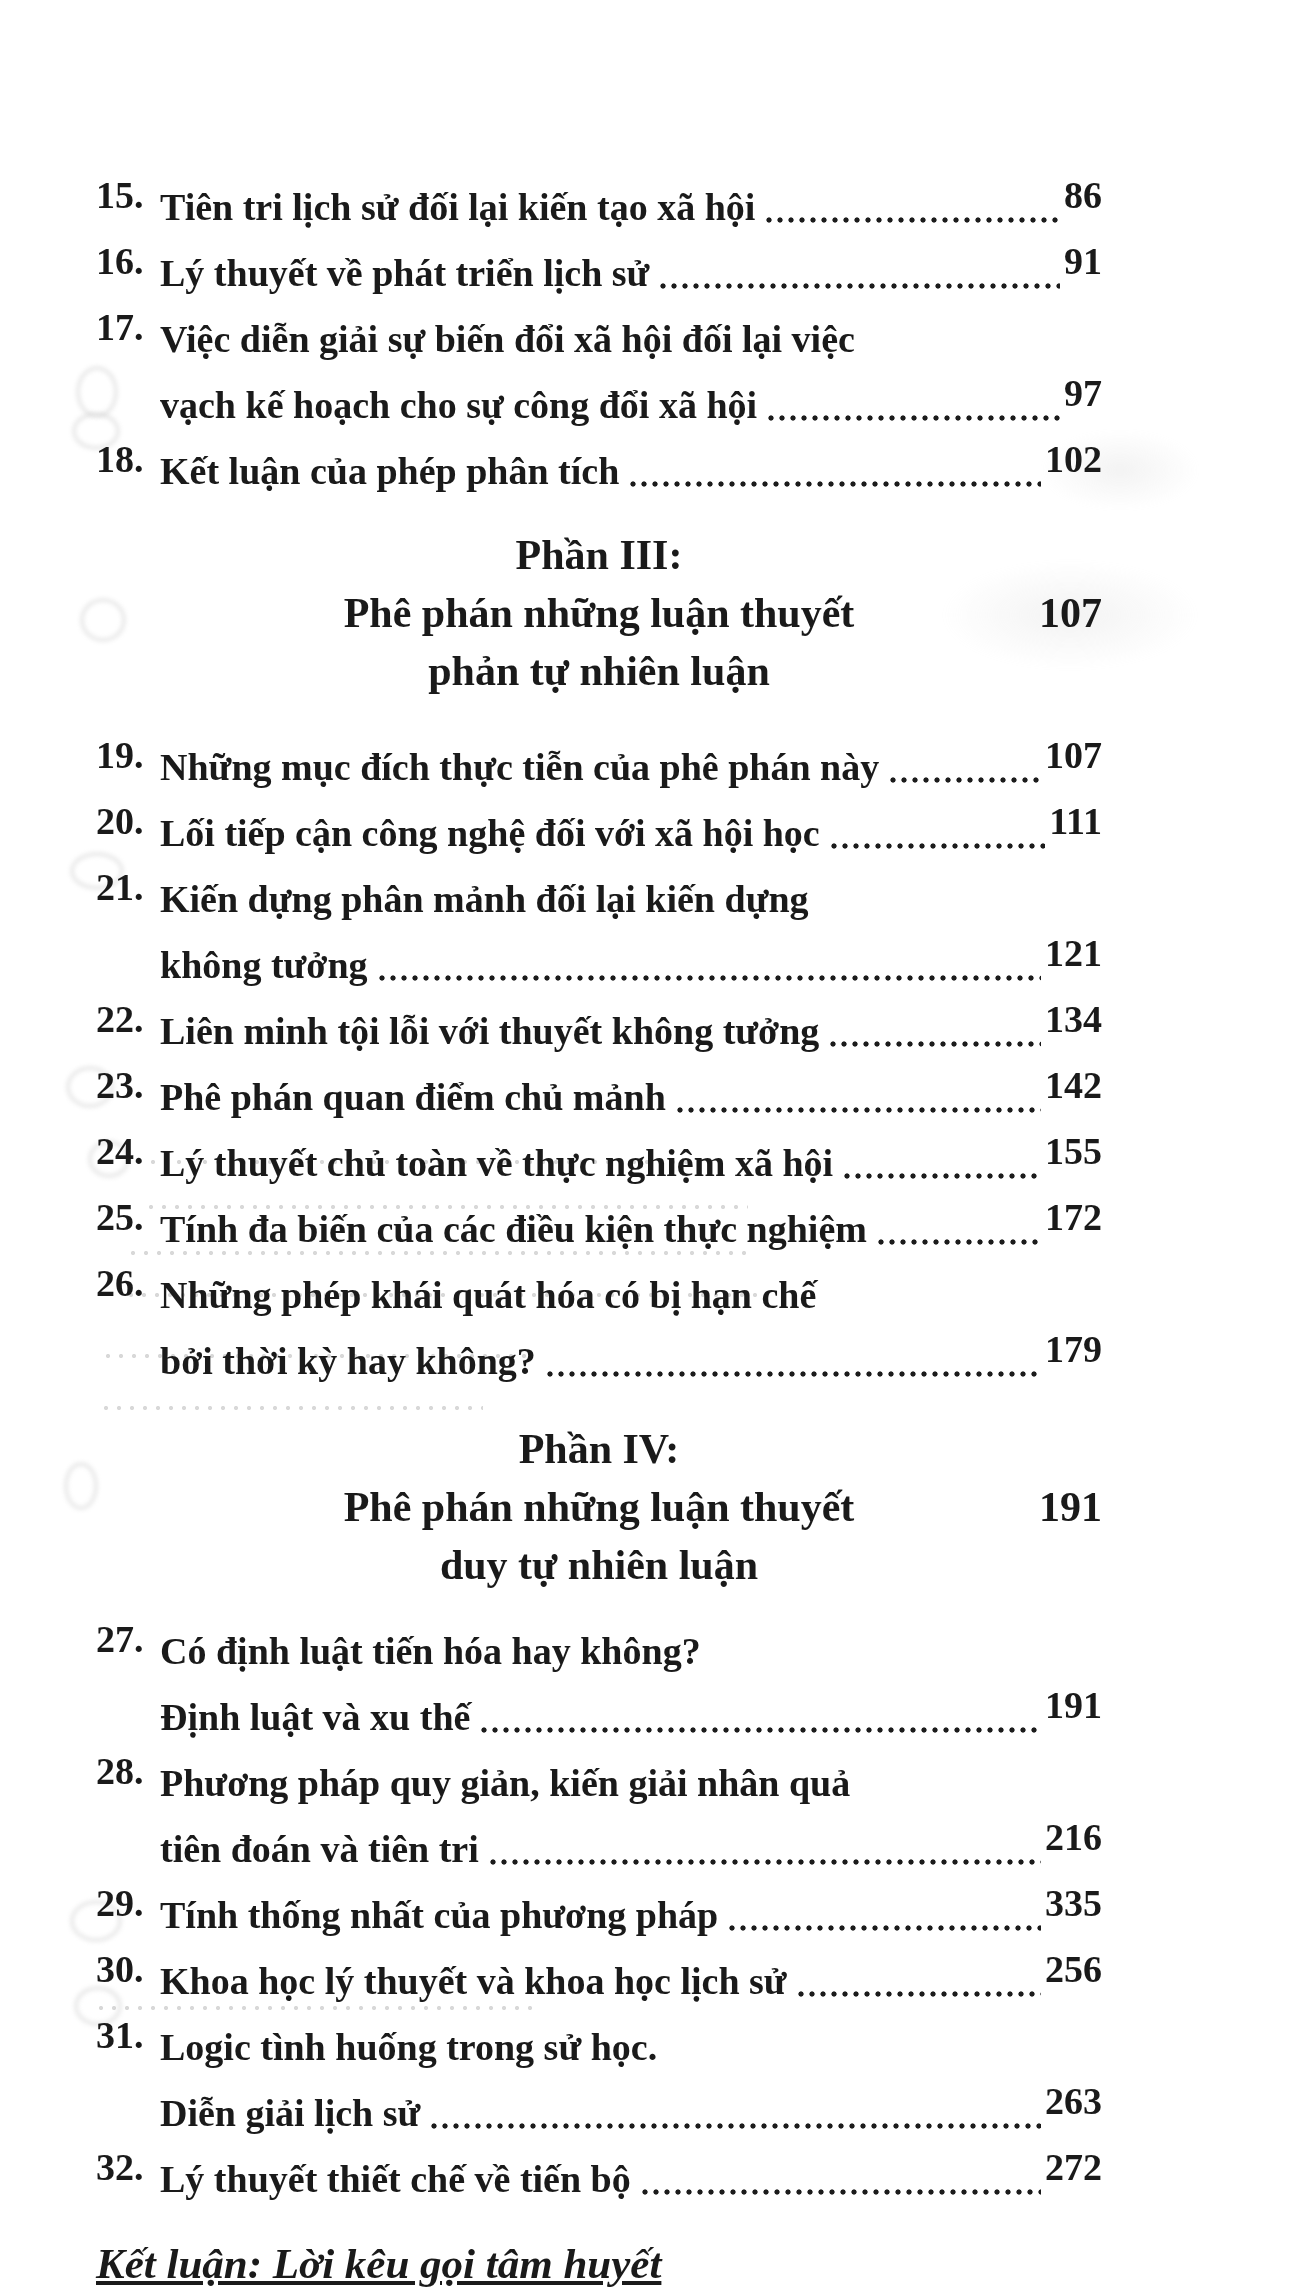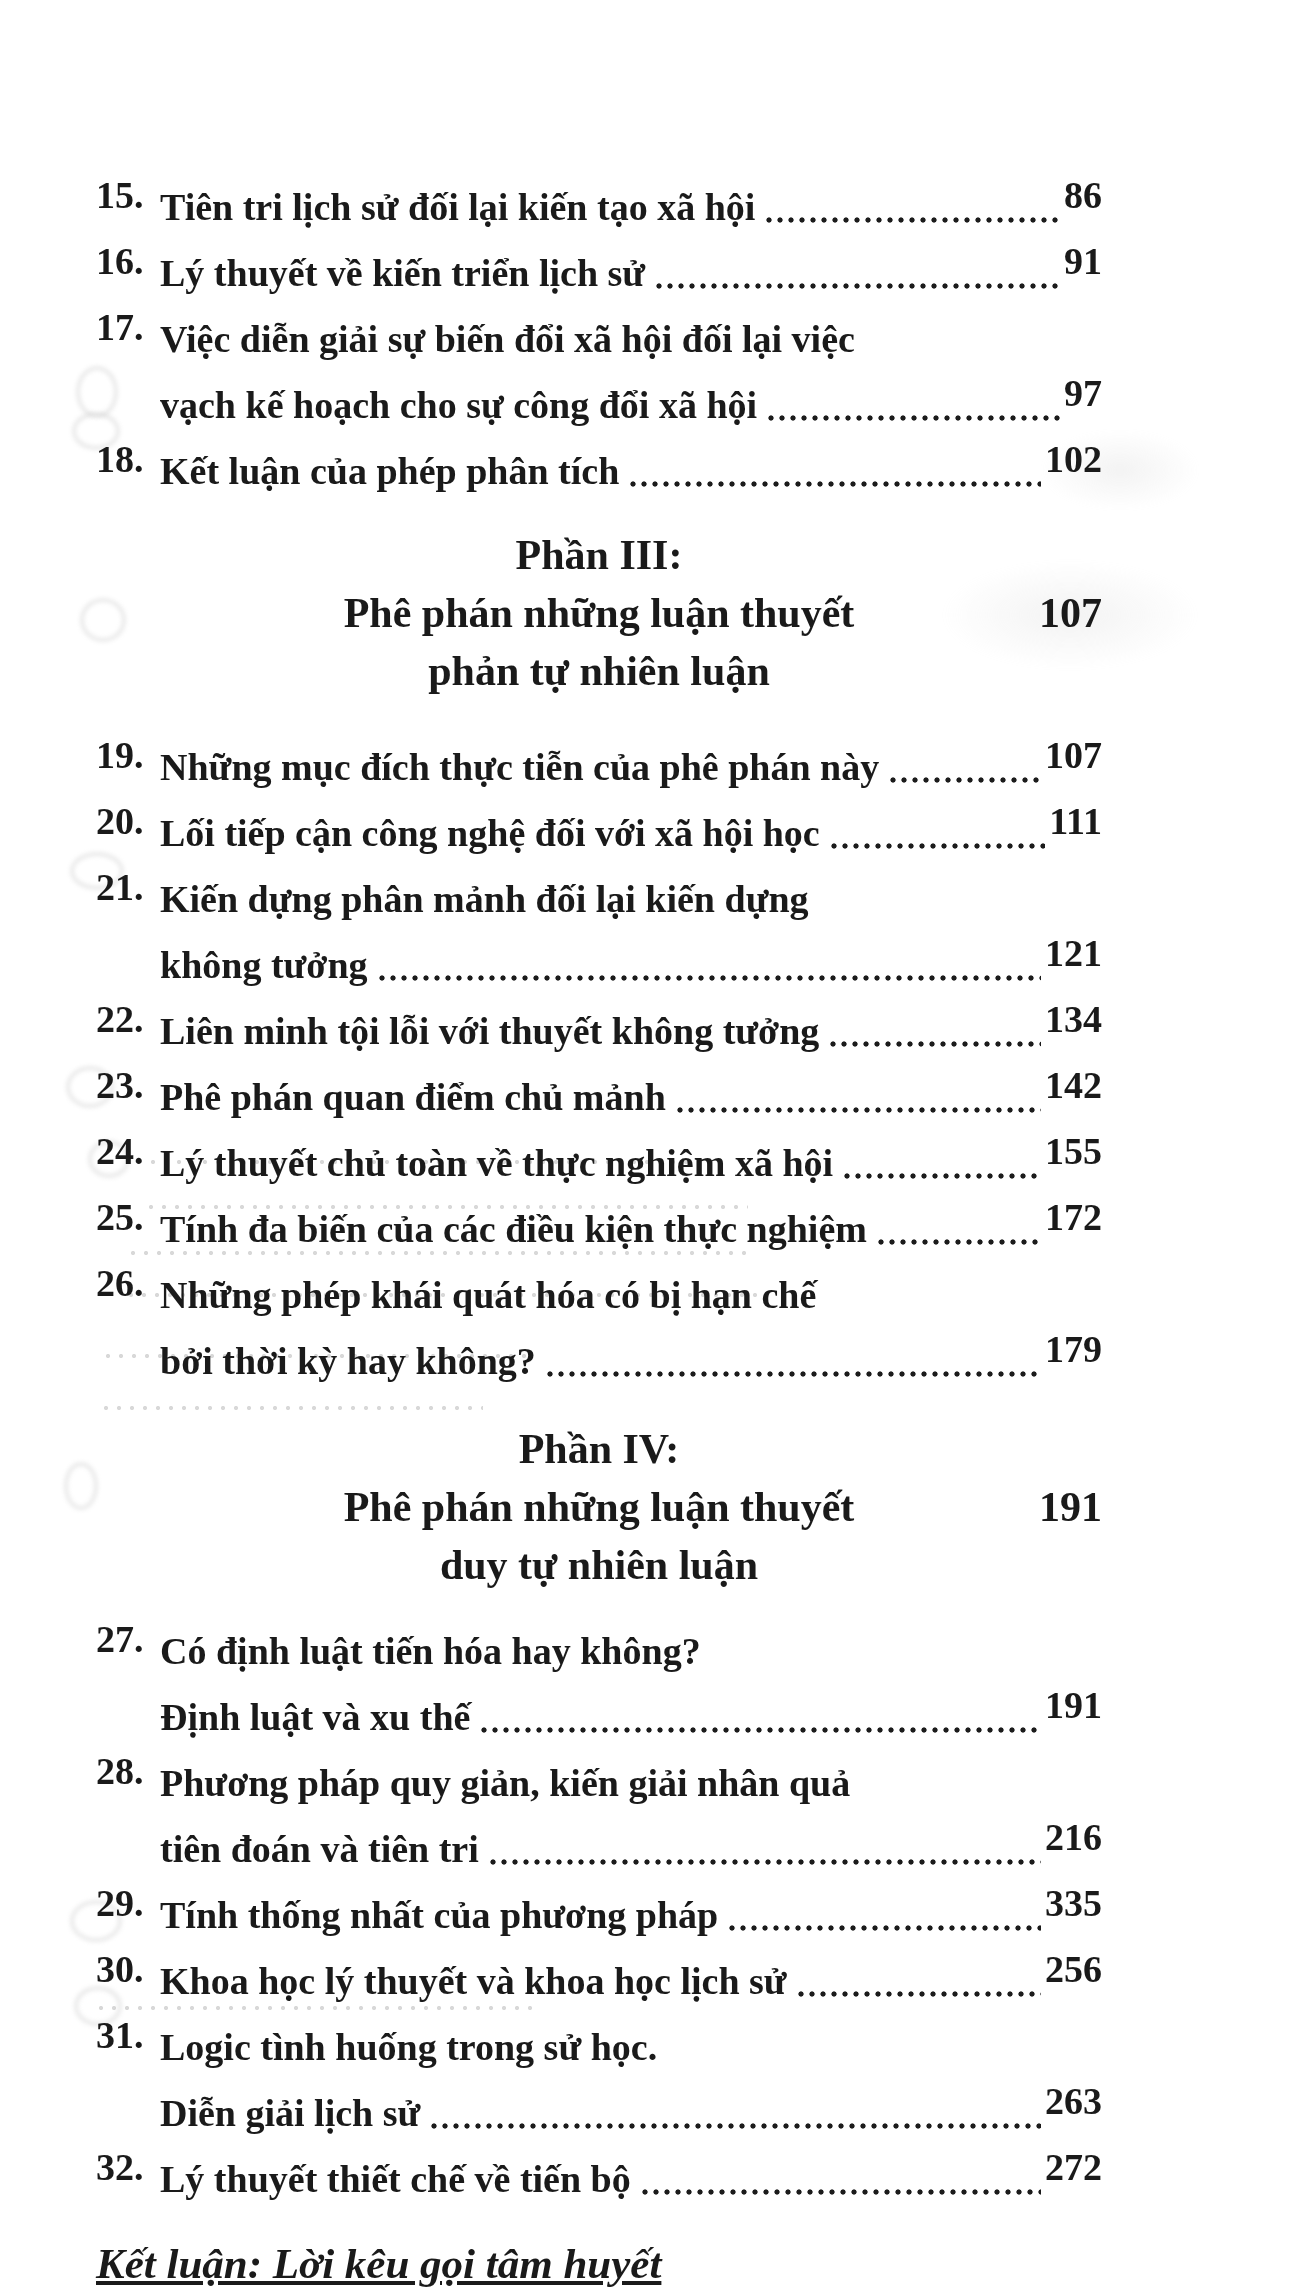--- a/index.html
+++ b/index.html
@@ -86,21 +86,21 @@
         <span class="leader"></span>
         <span class="pg">86</span>
       </span>
         </span>
     </div>
 
     <div class="entry">
       <span class="num">16.</span>
       <span class="body">
           <span class="tl">
-        <span class="txt">Lý thuyết về kiến triển lịch sử</span>
+        <span class="txt">Lý thuyết về phát triển lịch sử</span>
         <span class="leader"></span>
         <span class="pg">91</span>
       </span>
         </span>
     </div>
 
     <div class="entry">
       <span class="num">17.</span>
       <span class="body">
         <span class="tl">

